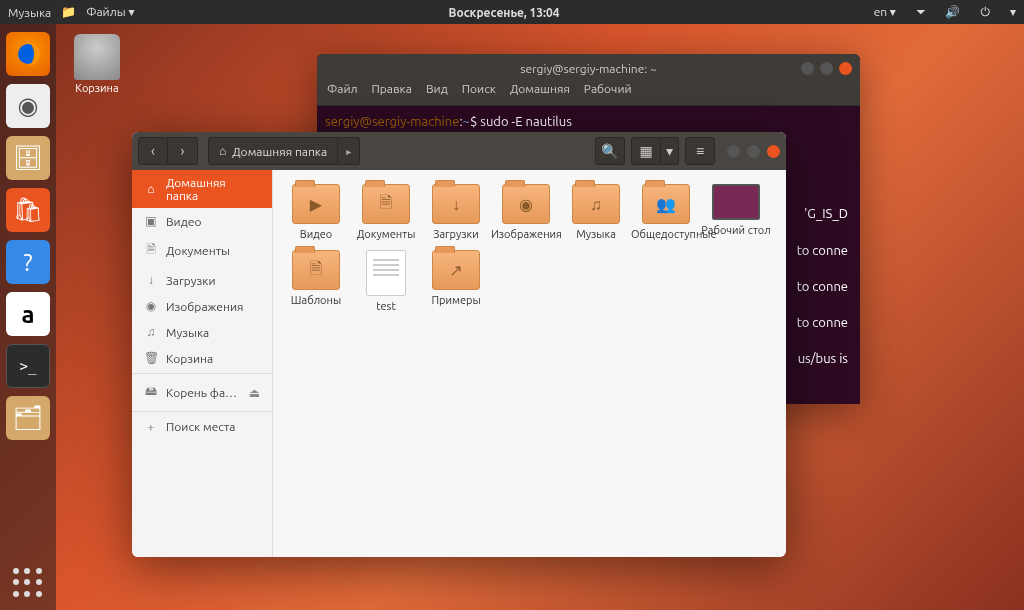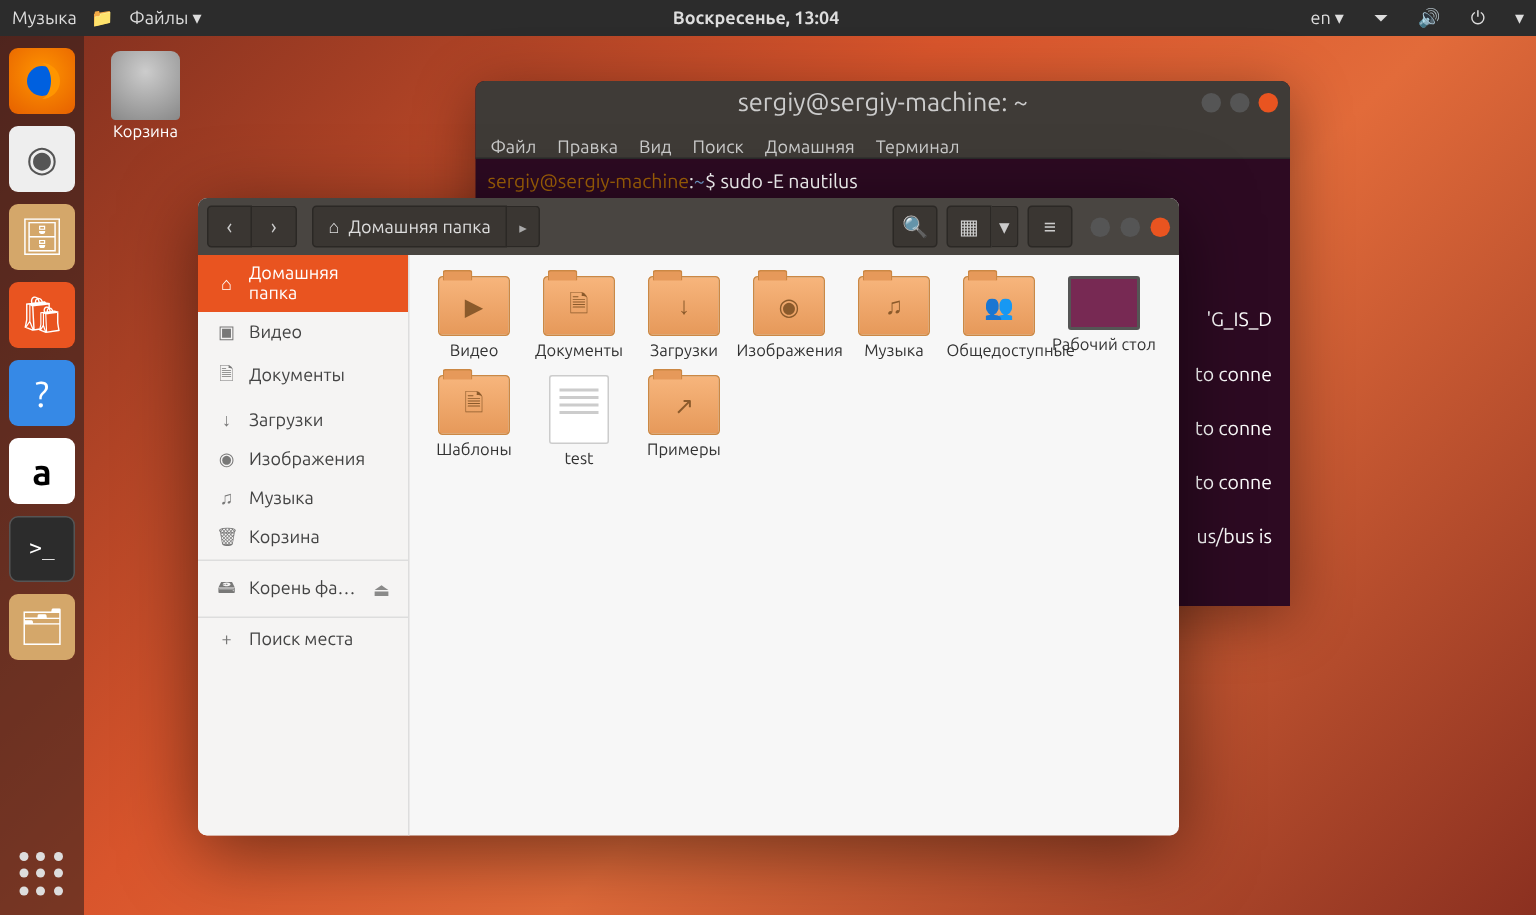--- a/index.html
+++ b/index.html
@@ -9,25 +9,25 @@
 .topbar .center{flex:1;text-align:center;font-weight:bold}
 .topbar .right{display:flex;gap:20px;align-items:center}
 .dock{position:absolute;left:0;top:24px;bottom:0;width:56px;background:rgba(40,30,30,0.55);display:flex;flex-direction:column;align-items:center;padding-top:8px;gap:8px}
 .dock-item{width:44px;height:44px;border-radius:6px;display:flex;align-items:center;justify-content:center;font-size:24px;color:#fff}
 .dock-apps{position:absolute;bottom:12px;left:0;width:56px;display:flex;justify-content:center}
 .apps-grid{width:30px;height:30px;display:grid;grid-template-columns:repeat(3,1fr);gap:4px}
 .apps-grid span{width:6px;height:6px;background:#ddd;border-radius:50%}
 .trash-icon{position:absolute;left:74px;top:34px;text-align:center;color:#fff;font-size:11px}
 .trash-icon .timg{width:46px;height:46px;background:radial-gradient(circle at 50% 30%,#ccc,#888);border-radius:6px 6px 3px 3px;margin:0 auto 2px}
 .terminal{position:absolute;left:317px;top:54px;width:543px;height:350px;background:#2d0a22;border-radius:6px 6px 0 0;box-shadow:0 8px 40px rgba(0,0,0,0.4)}
-.term-titlebar{height:28px;background:#3f3b37;border-radius:6px 6px 0 0;display:flex;align-items:center;justify-content:center;color:#ccc;font-size:17px;position:relative}
+.term-titlebar{height:28px;background:#3f3b37;border-radius:6px 6px 0 0;display:flex;align-items:center;justify-content:center;color:#ccc;font-size:12px;position:relative}
 .term-btns{position:absolute;right:8px;display:flex;gap:6px}
 .wbtn{width:13px;height:13px;border-radius:50%;background:#555}
 .wbtn.close{background:#e95420}
-.term-menubar{height:24px;background:#3f3b37;display:flex;align-items:flex-end;gap:14px;padding:0 10px;color:#ccc;font-size:12px;border-bottom:1px solid #2a2a2a}
+.term-menubar{height:24px;background:#3f3b37;display:flex;align-items:flex-start;gap:14px;padding:0 10px;color:#ccc;font-size:12px;border-bottom:1px solid #2a2a2a}
 .term-body{padding:6px 8px;font-family:"Ubuntu Mono",monospace;font-size:13px;color:#fff;line-height:1.4}
 .term-body .p{color:#a16207}.term-body .h{color:#729fcf}.term-body .w{color:#fff}
 .nautilus{position:absolute;left:132px;top:132px;width:654px;height:425px;background:#f7f7f7;border-radius:6px;box-shadow:0 10px 50px rgba(0,0,0,0.5);display:flex;flex-direction:column;overflow:hidden}
 .naut-header{height:38px;background:#494541;display:flex;align-items:center;padding:0 6px;gap:6px}
 .hbtn{width:30px;height:28px;background:#3a3632;border:1px solid #2b2825;border-radius:3px;display:flex;align-items:center;justify-content:center;color:#ccc;font-size:14px}
 .navbtns{display:flex}
 .navbtns .hbtn:first-child{border-radius:3px 0 0 3px}
 .navbtns .hbtn:last-child{border-radius:0 3px 3px 0;border-left:none}
 .pathbar{flex:1;display:flex;align-items:center;margin:0 4px}
 .pathseg{height:28px;background:#3a3632;border:1px solid #2b2825;display:flex;align-items:center;gap:6px;padding:0 10px;color:#ddd;font-size:12px;border-radius:3px 0 0 3px}
@@ -113,21 +113,21 @@
       <div class="wbtn"></div>
       <div class="wbtn close"></div>
     </div>
   </div>
   <div class="term-menubar">
     <span>Файл</span>
     <span>Правка</span>
     <span>Вид</span>
     <span>Поиск</span>
     <span>Домашняя</span>
-    <span>Терминал</span>
+    <span>Рабочий</span>
   </div>
   <div class="term-body">
     <div><span class="p">sergiy@sergiy-machine</span><span class="w">:</span><span class="h">~</span><span class="w">$</span> <span class="w">sudo -E nautilus</span></div>
     <div class="w">[sudo] пароль для sergiy:</div>
     <div style="height:56px"></div>
     <div class="w" style="text-align:right;padding-right:4px">'G_IS_D</div>
     <div style="height:18px"></div>
     <div class="w" style="text-align:right;padding-right:4px">to conne</div>
     <div style="height:18px"></div>
     <div class="w" style="text-align:right;padding-right:4px">to conne</div>

